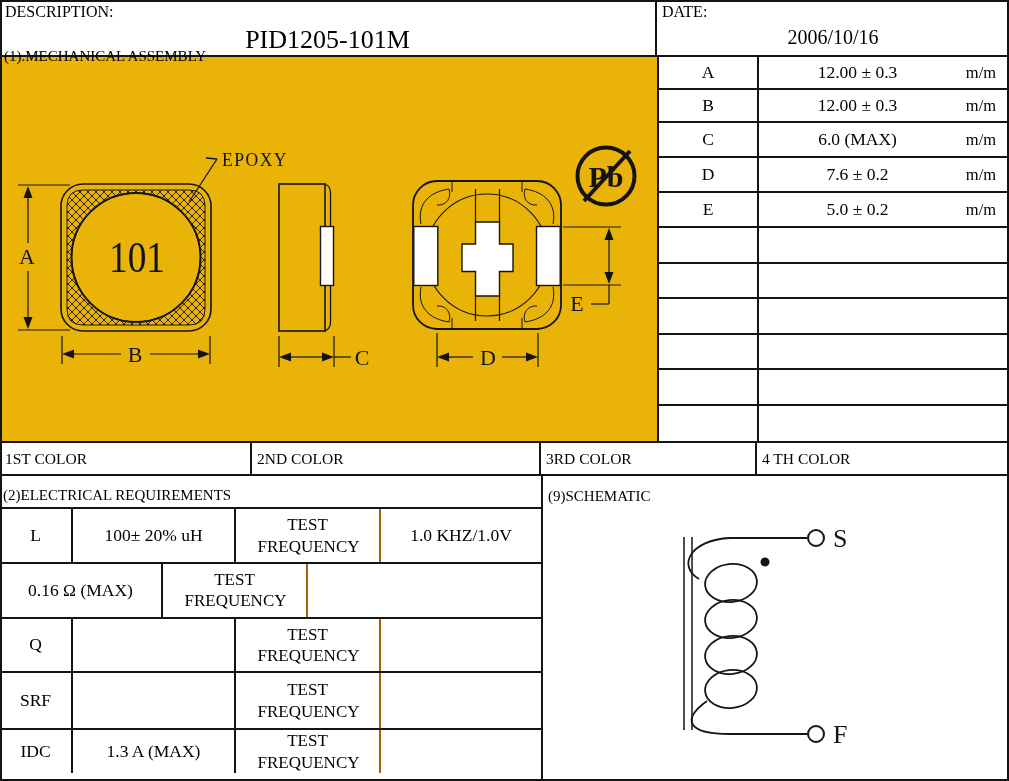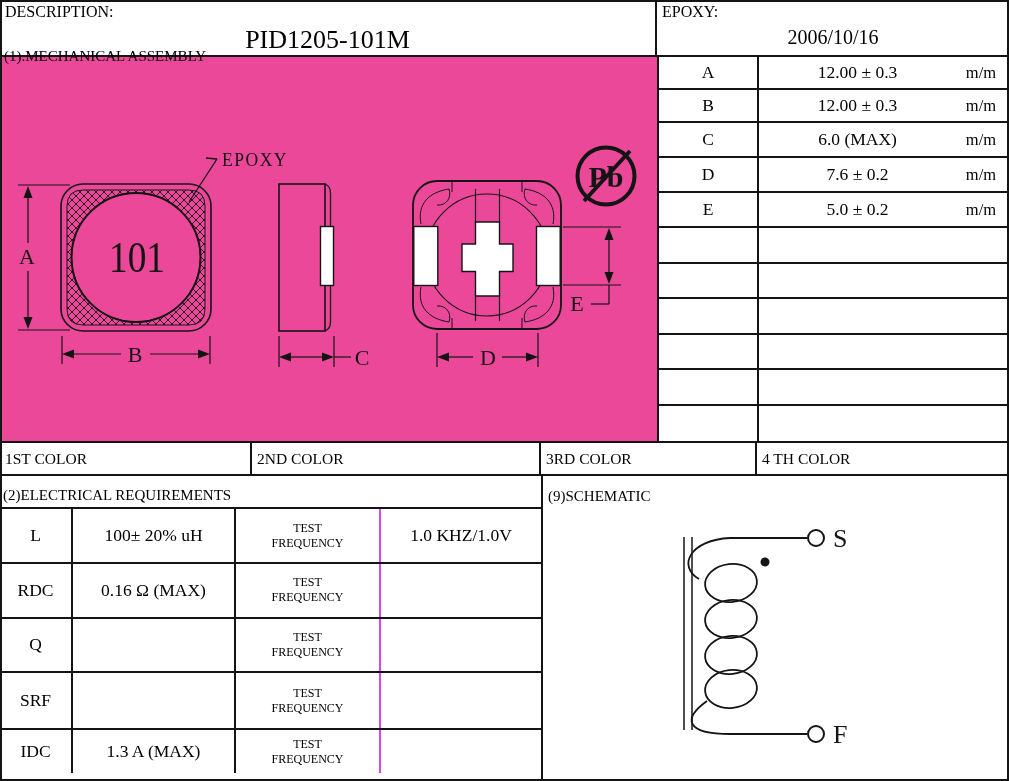--- a/index.html
+++ b/index.html
@@ -1,17 +1,17 @@
 <!DOCTYPE html>
 <html><head>
 <meta charset="utf-8">
 <style>
   html,body{margin:0;padding:0;background:#fff}
   body{width:1009px;height:781px;font-family:"Liberation Serif","DejaVu Serif",serif;color:#000;position:relative;overflow:hidden}
-  .sheet{position:absolute;left:0;top:0;width:1009px;height:781px;background:#ec4899}
+  .sheet{position:absolute;left:0;top:0;width:1009px;height:781px;background:#eab308}
   .sheet *, .sheet{box-sizing:border-box}
   .frame{position:absolute;left:0;top:0;width:1009px;height:781px;border:2px solid #141414;pointer-events:none;z-index:50}
   .cell{position:absolute;background:#fff}
   .bdr{border-right:2px solid #141414}
   .bdb{border-bottom:2px solid #141414}
   .bdl{border-left:2px solid #141414}
 
   
   .desc-cell{left:0;top:0;width:657px;height:57px}
   .date-cell{left:657px;top:0;width:352px;height:57px}
@@ -53,37 +53,37 @@
   .elec-table{left:0;top:509px;width:541px;height:272px;display:flex;flex-direction:column}
   .elec-row{display:flex;border-bottom:2px solid #141414}
   .elec-row:nth-child(1){height:55px}
   .elec-row:nth-child(2){height:54.5px}
   .elec-row:nth-child(3){height:54.5px}
   .elec-row:nth-child(4){height:57px}
   .elec-row:nth-child(5){height:43px;border-bottom:none}
   .elec-cell{display:flex;align-items:center;justify-content:center;text-align:center;font-size:17.5px}
   .ec-param{width:73px;border-right:2px solid #141414}
   .ec-value{width:163px;border-right:2px solid #141414}
-  .ec-test{width:145px;border-right:2px solid #d946ef;font-size:12px}
+  .ec-test{width:145px;border-right:2px solid #a16207;font-size:17px}
   .ec-test span{display:inline-block;width:100px;line-height:1.25}
   .ec-cond{flex:1}
 
   svg text{font-family:"Liberation Serif","DejaVu Serif",serif}
 </style>
 </head>
 <body>
 
 <div class="sheet">
 
   <div class="cell desc-cell bdr bdb">
     <span class="cell-label">DESCRIPTION:</span>
     <div class="head-value part-number">PID1205-101M</div>
   </div>
   <div class="cell date-cell bdb">
-    <span class="cell-label">EPOXY:</span>
+    <span class="cell-label">DATE:</span>
     <div class="head-value date-value">2006/10/16</div>
   </div>
 
   <span class="mech-title">(1).MECHANICAL ASSEMBLY</span>
 
   <svg class="mech-svg" viewBox="0 0 657 441">
     <defs>
       <pattern id="hatch" width="8" height="8" patternUnits="userSpaceOnUse">
         <path d="M0,0 L8,8 M8,0 L0,8" stroke="#141414" stroke-width="0.9" fill="none"></path>
       </pattern>
@@ -317,21 +317,20 @@
   <div class="cell elec-table">
     <div class="elec-row">
       <div class="elec-cell ec-param">L</div>
       <div class="elec-cell ec-value">100± 20% uH</div>
       <div class="elec-cell ec-test">
           <span>TEST FREQUENCY</span>
         </div>
       <div class="elec-cell ec-cond">1.0 KHZ/1.0V</div>
     </div>
     <div class="elec-row">
-      <div class="elec-cell ec-param">RDC</div>
       <div class="elec-cell ec-value">0.16 Ω (MAX)</div>
       <div class="elec-cell ec-test">
           <span>TEST FREQUENCY</span>
         </div>
       <div class="elec-cell ec-cond"></div>
     </div>
     <div class="elec-row">
       <div class="elec-cell ec-param">Q</div>
       <div class="elec-cell ec-value"></div>
       <div class="elec-cell ec-test">

